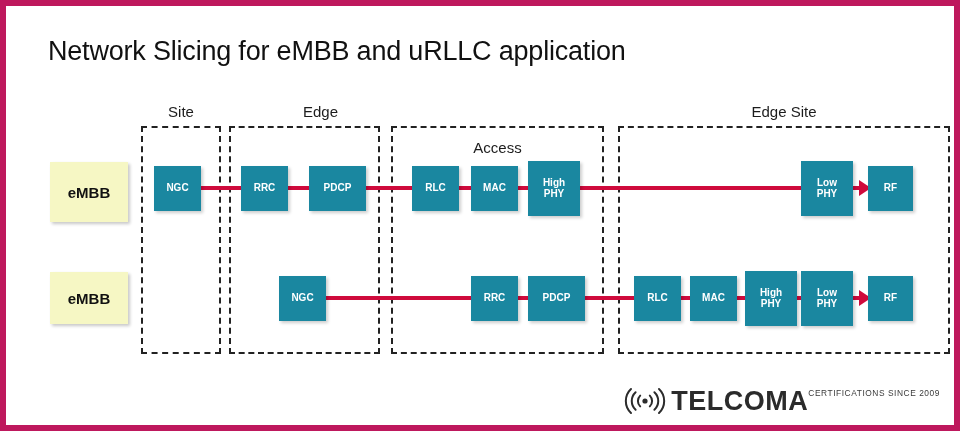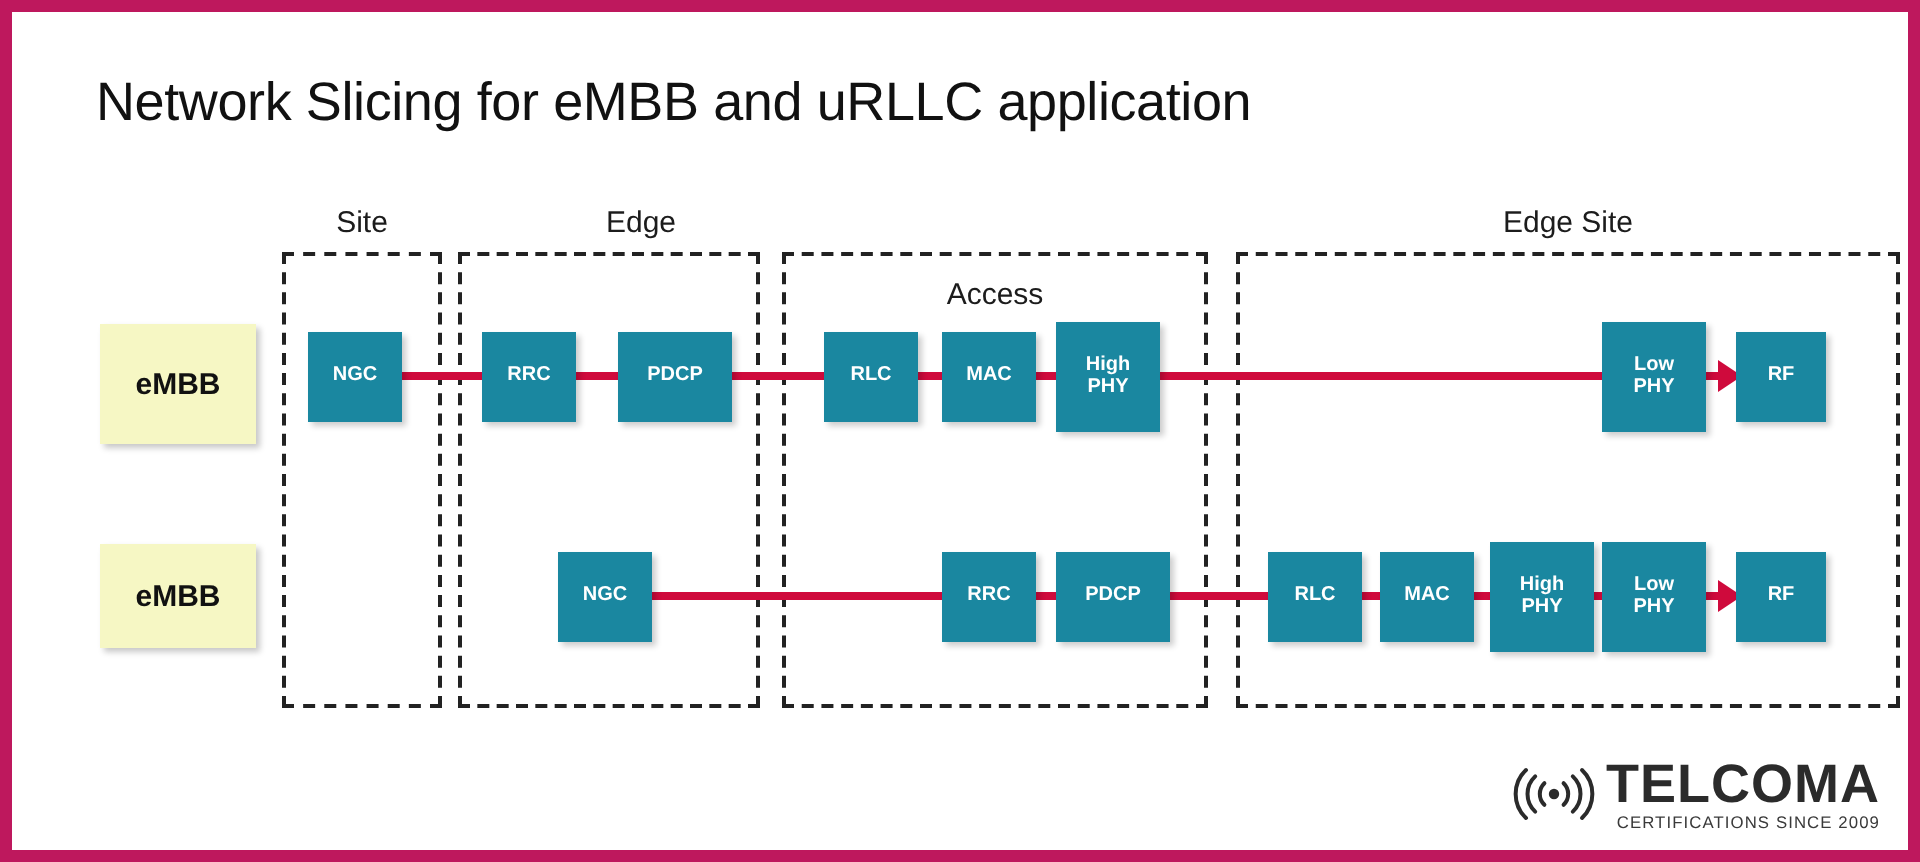--- a/index.html
+++ b/index.html
@@ -104,21 +104,20 @@
     position: absolute;
     right: 14px;
     bottom: 10px;
     display: flex;
     align-items: center;
     gap: 5px;
   }
   #logo-waves { display: block; }
   .logo-text-wrap {
     display: flex;
-    flex-direction: column;
     align-items: stretch;
     line-height: 1;
   }
   #logo-name {
     font-size: 27px;
     font-weight: 700;
     letter-spacing: 0.5px;
     color: #2b2b2b;
   }
   #logo-tagline {

